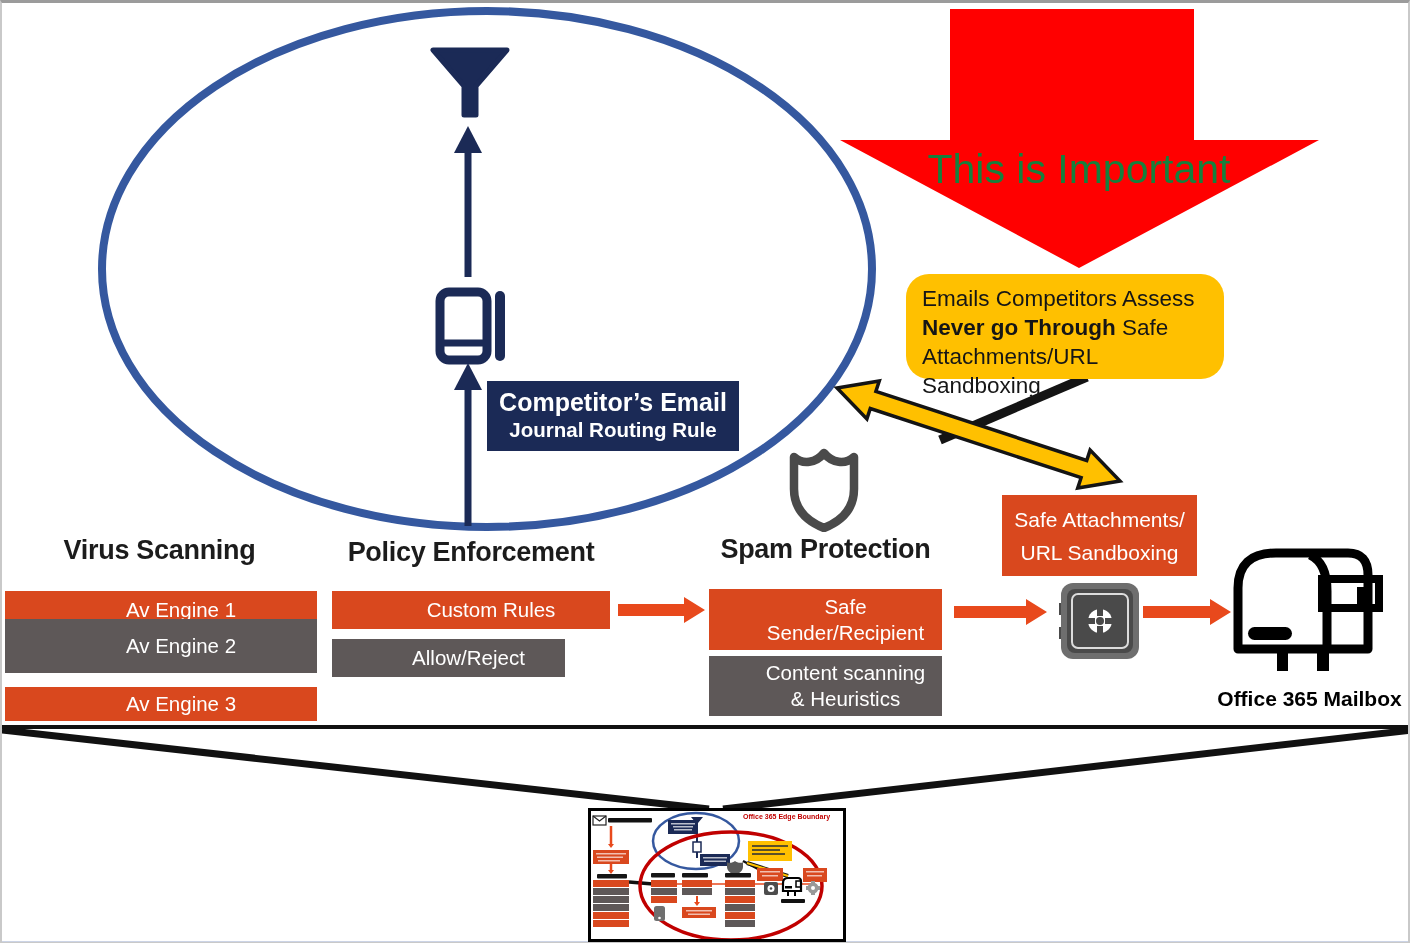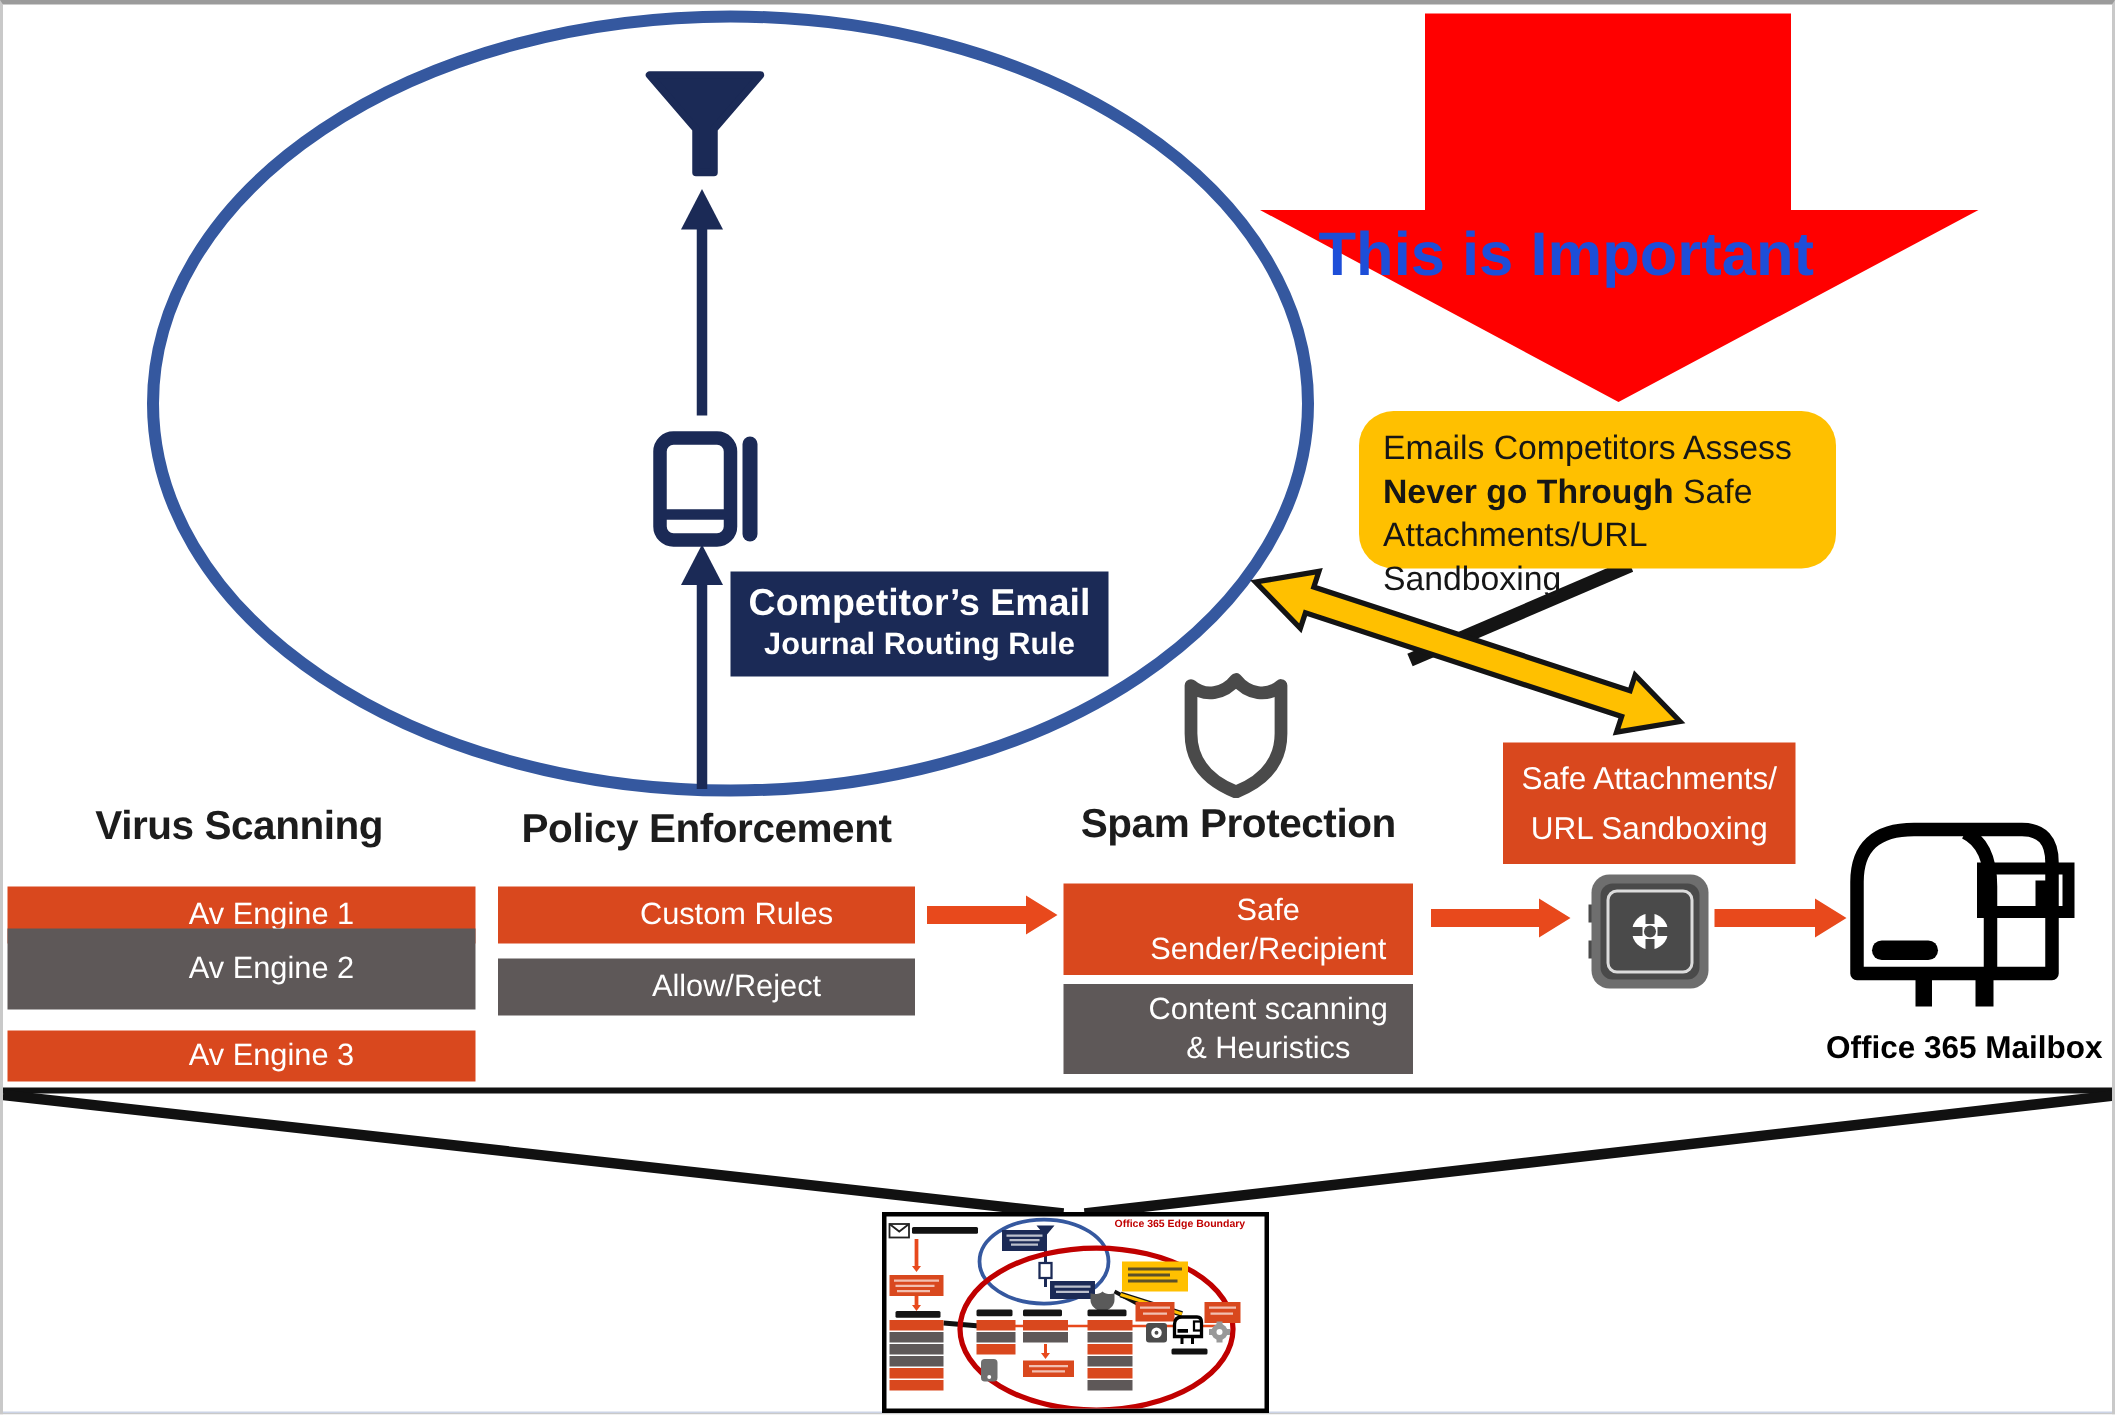--- a/index.html
+++ b/index.html
@@ -15,21 +15,21 @@
   .f-red{fill:var(--alert_red);}
   .f-gold{fill:var(--gold);}
   .f-orangearrow{fill:var(--arrow_orange);}
   .s-orangearrow{stroke:var(--arrow_orange);}
   .f-orange{fill:var(--orange);}
   .f-graybar{fill:var(--gray_bar);}
 
   .navybox{background:var(--navy);color:#fff;font-weight:700;text-align:center;
            display:flex;flex-direction:column;justify-content:center;}
   .navybox div{line-height:25px;font-size:19.5px;}
-  .bigarrow-label{color:#1d4ed8;font-weight:700;font-size:41px;letter-spacing:0;}
+  .bigarrow-label{color:#15803d;font-weight:400;font-size:41px;text-align:center;letter-spacing:0;}
   .warnbox{background:var(--gold);color:#161616;font-size:22.5px;line-height:29px;
            padding:10px 16px 0 16px;box-sizing:border-box;border-radius:23px;}
   .sectitle{color:#1c1c1c;font-weight:700;font-size:27px;text-align:center;letter-spacing:-0.3px;}
   .bar{color:#fff;font-size:20.5px;display:flex;flex-direction:column;align-items:center;justify-content:center;text-align:center;}
   .bar.orange{background:var(--orange);}
   .bar.gray{background:var(--gray_bar);}
   .bar div{line-height:26px;margin-left:40px;}
   .sandboxbox{background:var(--orange);color:#fff;font-size:21px;display:flex;flex-direction:column;
               align-items:center;justify-content:center;text-align:center;}
   .sandboxbox div{line-height:33px;}
@@ -133,21 +133,21 @@
   <div class="abs bar gray" style="left:3px;top:616px;width:312px;height:54px;z-index:2">
       <div>Av Engine 2</div>
     </div>
   <div class="abs bar orange" style="left:3px;top:684px;width:312px;height:34px;z-index:2">
       <div>Av Engine 3</div>
     </div>
 
   <div class="abs bar orange" style="left:330px;top:588px;width:278px;height:38px;z-index:2">
       <div>Custom Rules</div>
     </div>
-  <div class="abs bar gray" style="left:330px;top:636px;width:278px;height:38px;z-index:2">
+  <div class="abs bar gray" style="left:330px;top:636px;width:233px;height:38px;z-index:2">
       <div>Allow/Reject</div>
     </div>
 
   <div class="abs bar orange" style="left:707px;top:586px;width:233px;height:61px;z-index:2">
     <div>Safe</div>
     <div>Sender/Recipient</div>
   </div>
   <div class="abs bar gray" style="left:707px;top:653px;width:233px;height:60px;z-index:2">
     <div>Content scanning</div>
     <div>&amp; Heuristics</div>

